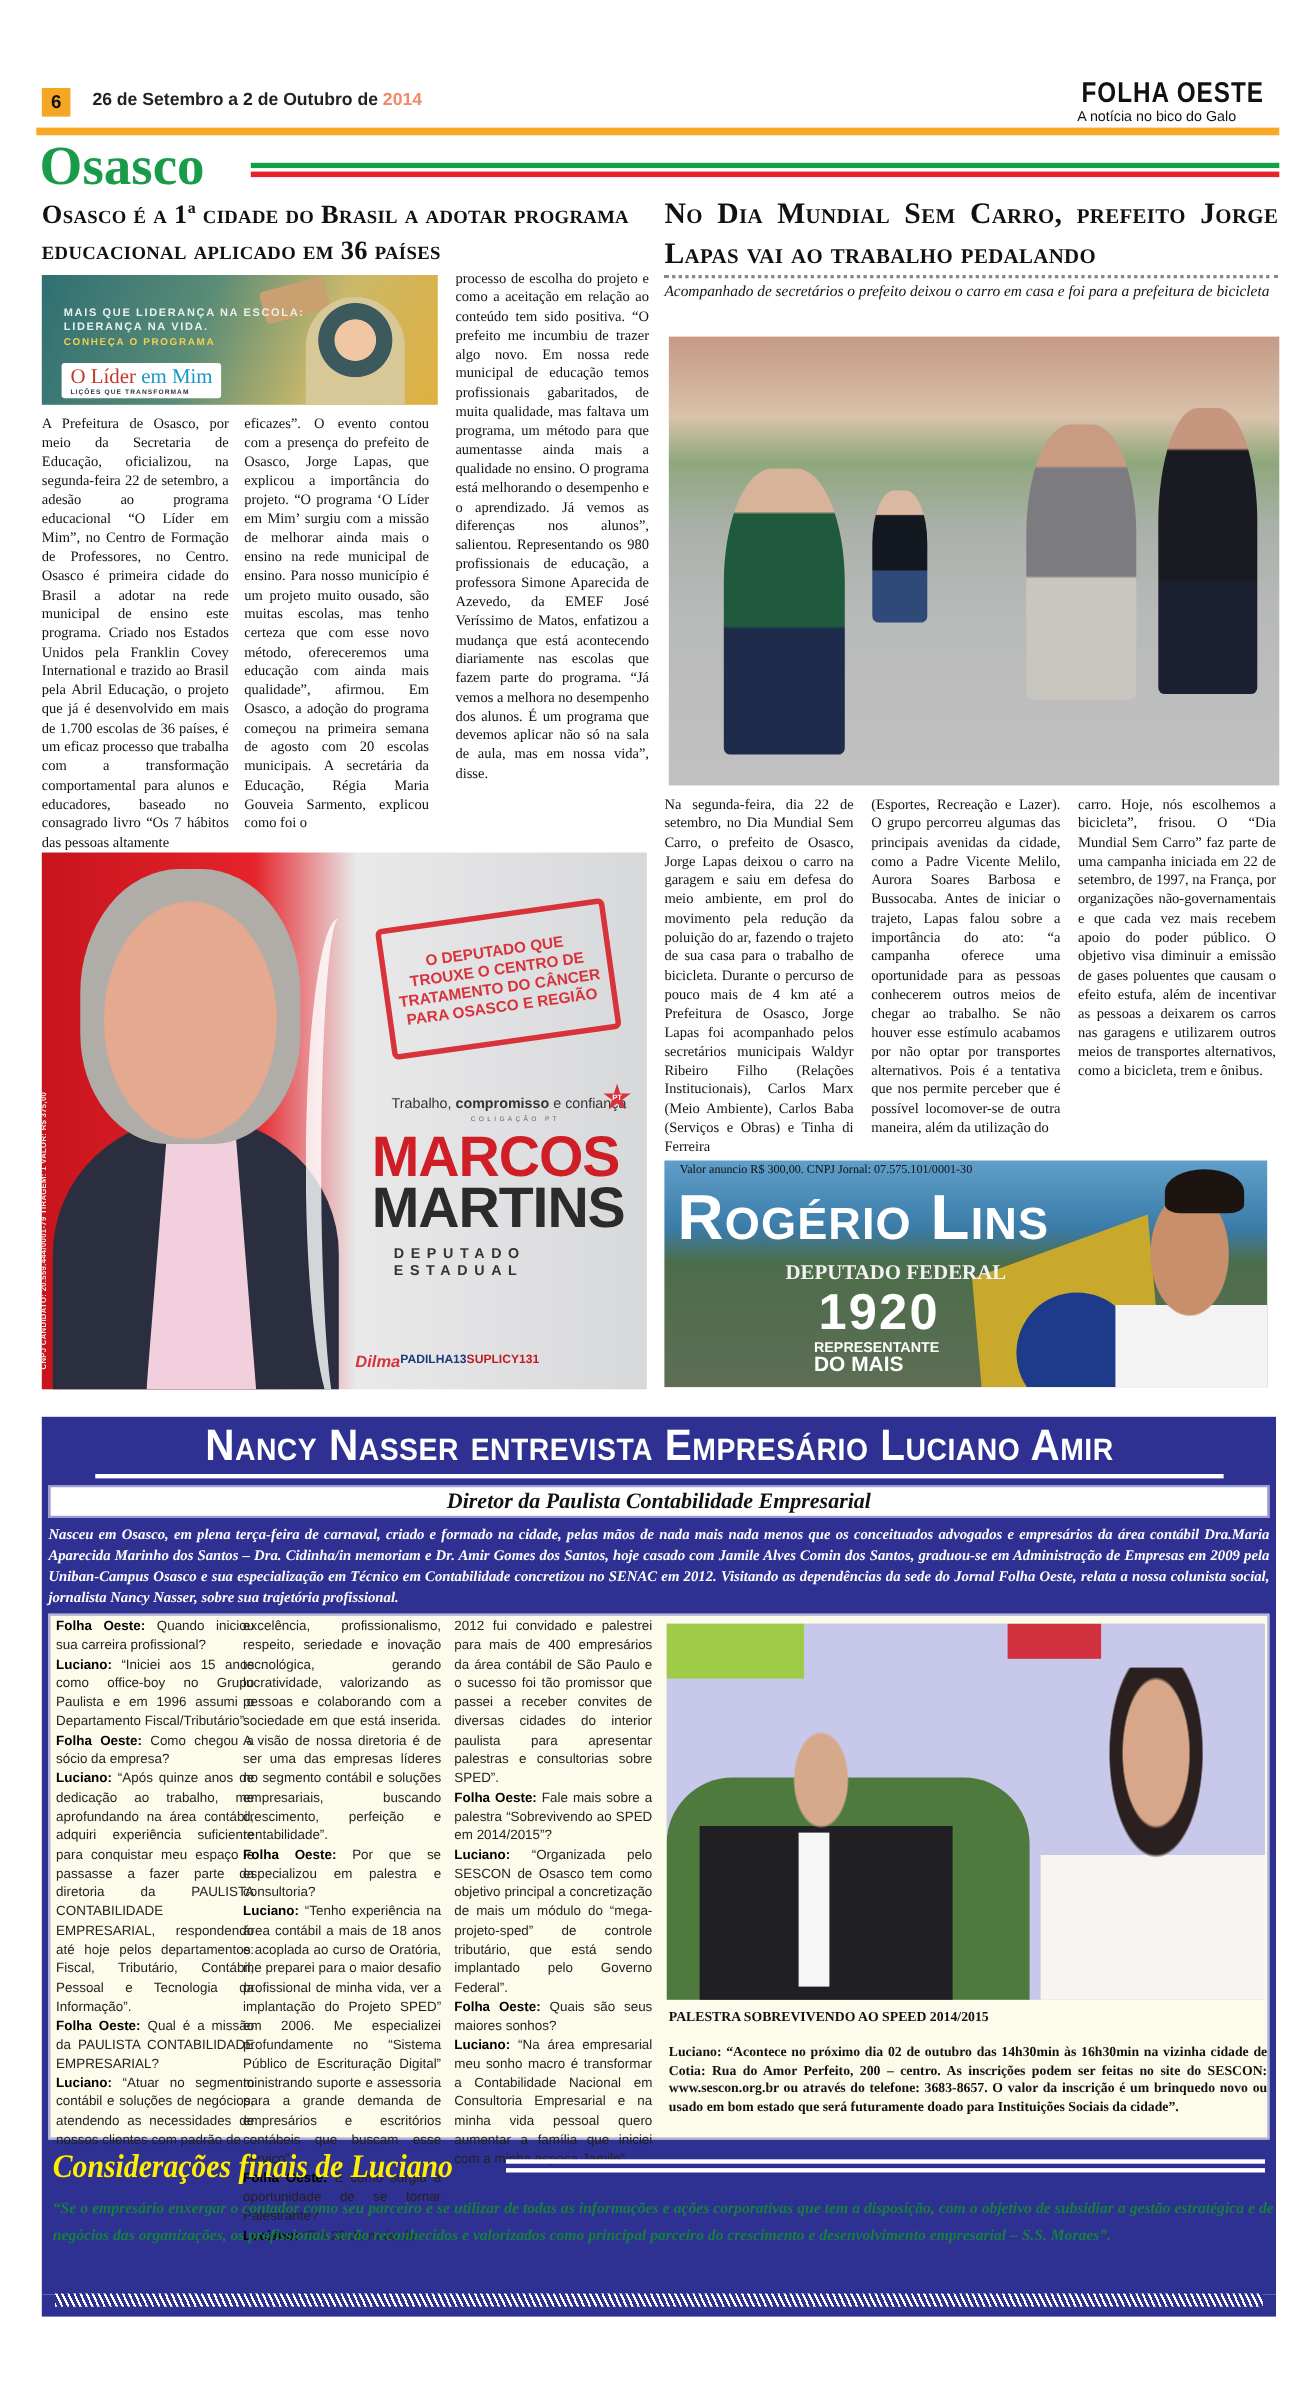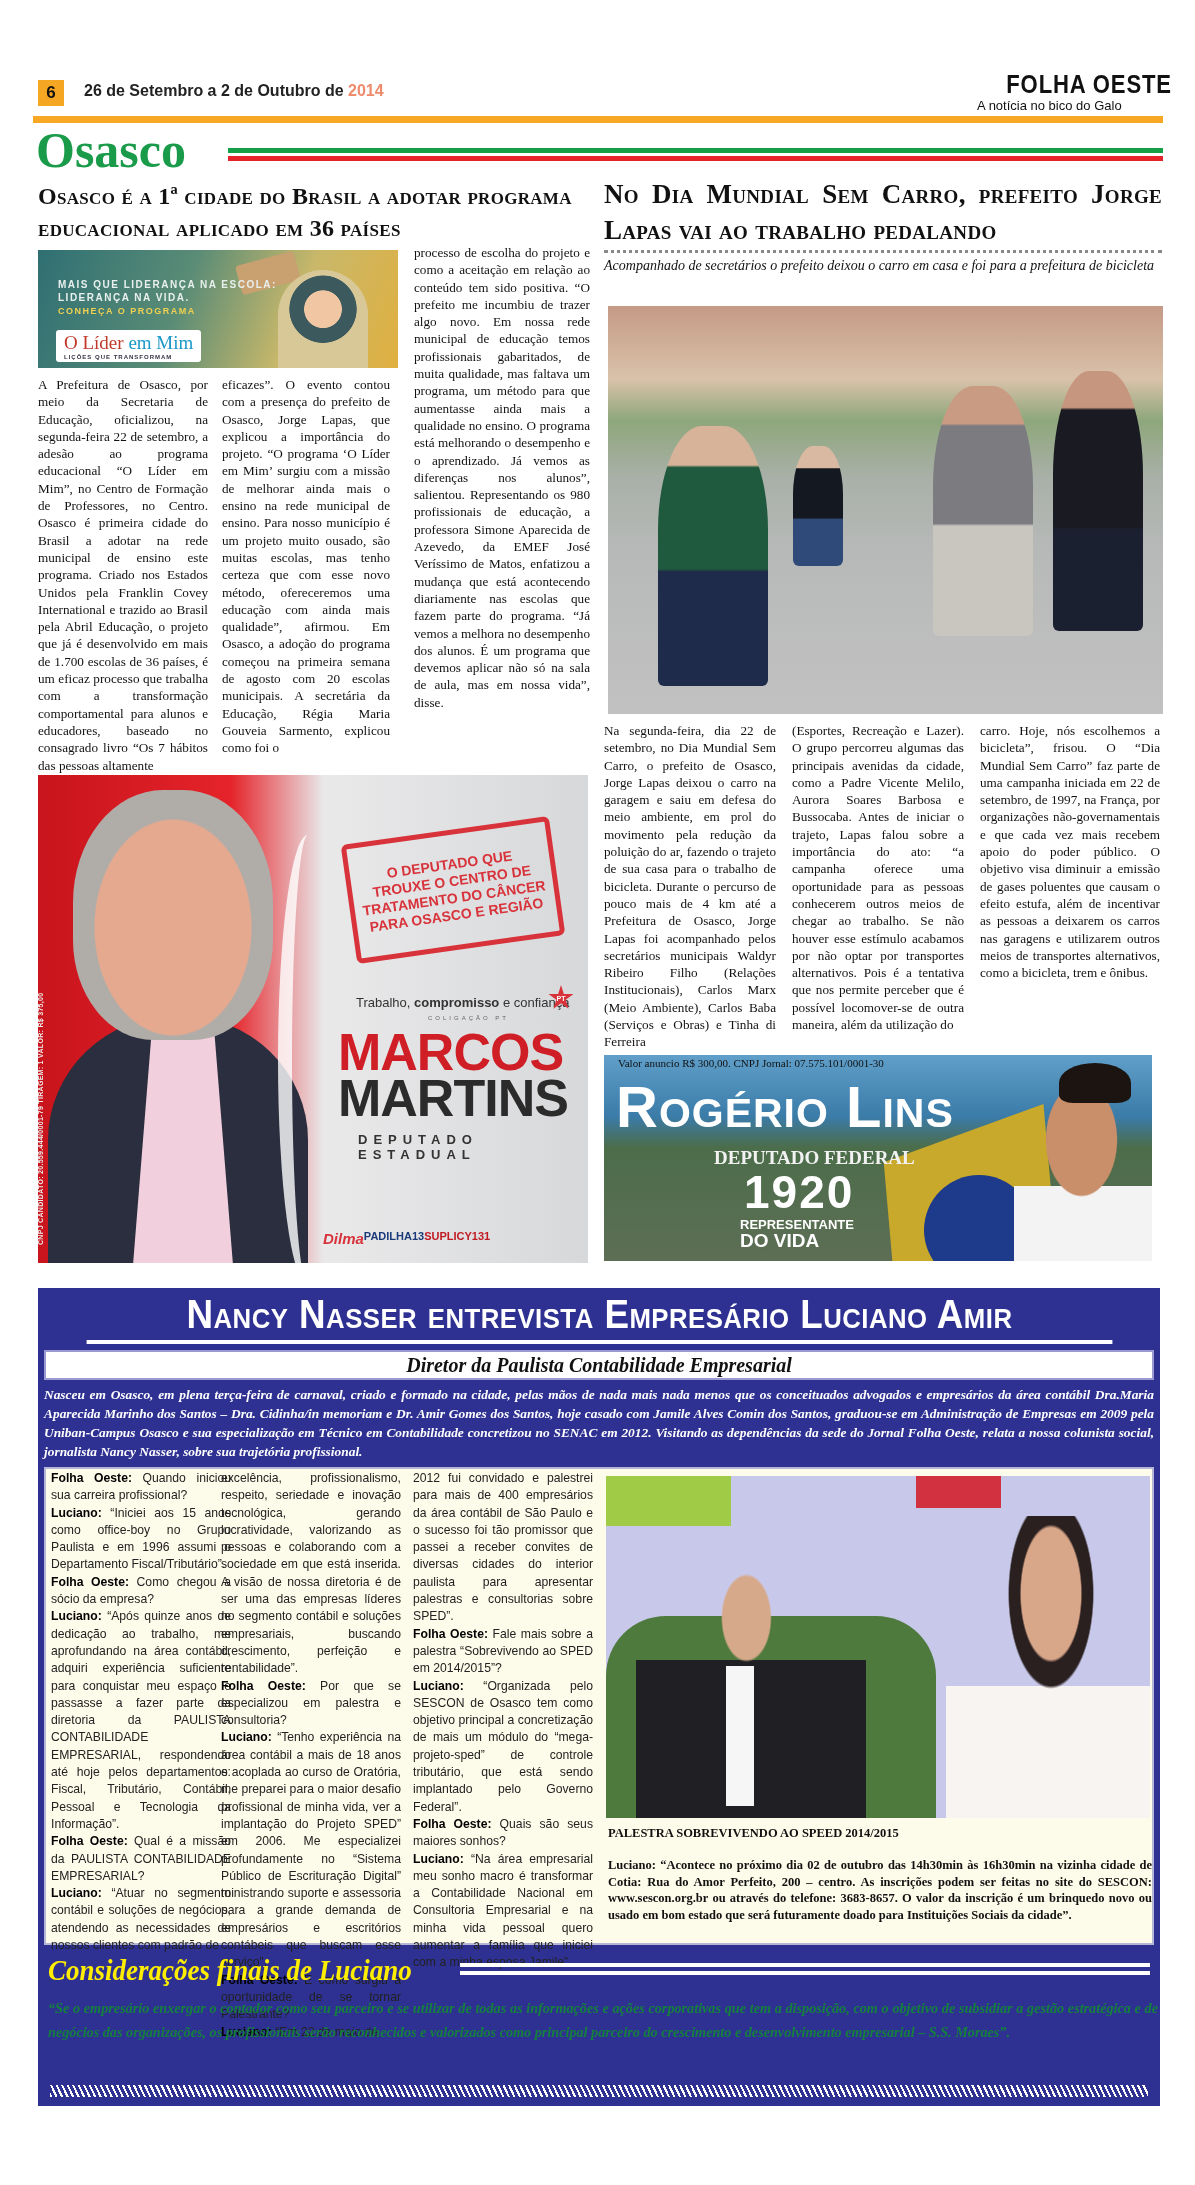--- a/index.html
+++ b/index.html
@@ -2,21 +2,21 @@
 <html><head>
 <meta charset="utf-8">
 <style>
 *{box-sizing:border-box;margin:0;padding:0}
 body{width:1195px;height:2185px;background:#fff;position:relative;font-family:"Liberation Serif",serif;color:#111;overflow:hidden}
 .abs{position:absolute}
 
 #pgnum{left:38px;top:80px;width:26px;height:26px;background:#f5a623;font:bold 17px "Liberation Sans",sans-serif;text-align:center;line-height:26px;color:#111}
 #dateline{left:84px;top:82px;font:bold 16px "Liberation Sans",sans-serif;color:#222}
 #dateline .yr{color:#ef8a6a}
-#brand{right:23px;top:70px;text-align:left}
+#brand{right:46px;top:70px;text-align:center}
 #brand .name{font:bold 26px "Liberation Sans",sans-serif;letter-spacing:1px;transform:scaleX(.85);transform-origin:right;color:#111;line-height:28px}
 #brand .tag{font:13px "Liberation Sans",sans-serif;color:#111}
 #orangebar{left:33px;top:116px;width:1130px;height:7px;background:#f9a825}
 #section{left:36px;top:122px;font:bold 50px "Liberation Serif",serif;color:#1a9b4a;line-height:56px}
 #stripes{left:228px;top:148px;width:935px}
 #stripes .g{height:5px;background:#15a047}
 #stripes .w{height:3px;background:#fff}
 #stripes .r{height:5px;background:#e5232a}
 
 .smallcaps{font-variant:small-caps;font-weight:bold;letter-spacing:.3px}
@@ -173,21 +173,21 @@
   <div class="abs flag"></div>
   <div class="abs globe"></div>
   <div class="abs person"></div>
   <div class="abs hair"></div>
   <div class="abs val">Valor anuncio R$ 300,00.  CNPJ Jornal: 07.575.101/0001-30</div>
   <div class="abs name">Rogério Lins</div>
   <div class="abs role">DEPUTADO FEDERAL</div>
   <div class="abs num">1920</div>
   <div class="abs rep">
       <div>REPRESENTANTE</div>
-      <span>DO VIDA</span>
+      <span>DO MAIS</span>
     </div>
 </div>
 
 <div class="abs" id="navy"></div>
 <div class="abs" id="navtitle">Nancy Nasser entrevista Empresário Luciano Amir</div>
 <div class="abs" id="subt">Diretor da Paulista Contabilidade Empresarial</div>
 <div class="abs" id="intro">Nasceu em Osasco, em plena terça-feira de carnaval, criado e formado na cidade, pelas mãos de nada mais nada menos que os conceituados advogados e empresários da área contábil Dra.Maria Aparecida Marinho dos Santos – Dra. Cidinha/in memoriam e Dr. Amir Gomes dos Santos, hoje casado com Jamile Alves Comin dos Santos, graduou-se em Administração de Empresas em 2009 pela Uniban-Campus Osasco e sua especialização em Técnico em Contabilidade concretizou no SENAC em 2012. Visitando as dependências da sede do Jornal Folha Oeste, relata a nossa colunista social, jornalista Nancy Nasser, sobre sua trajetória profissional.</div>
 <div class="abs" id="iv"></div>
 
 <div class="ivcol" id="iv1">

